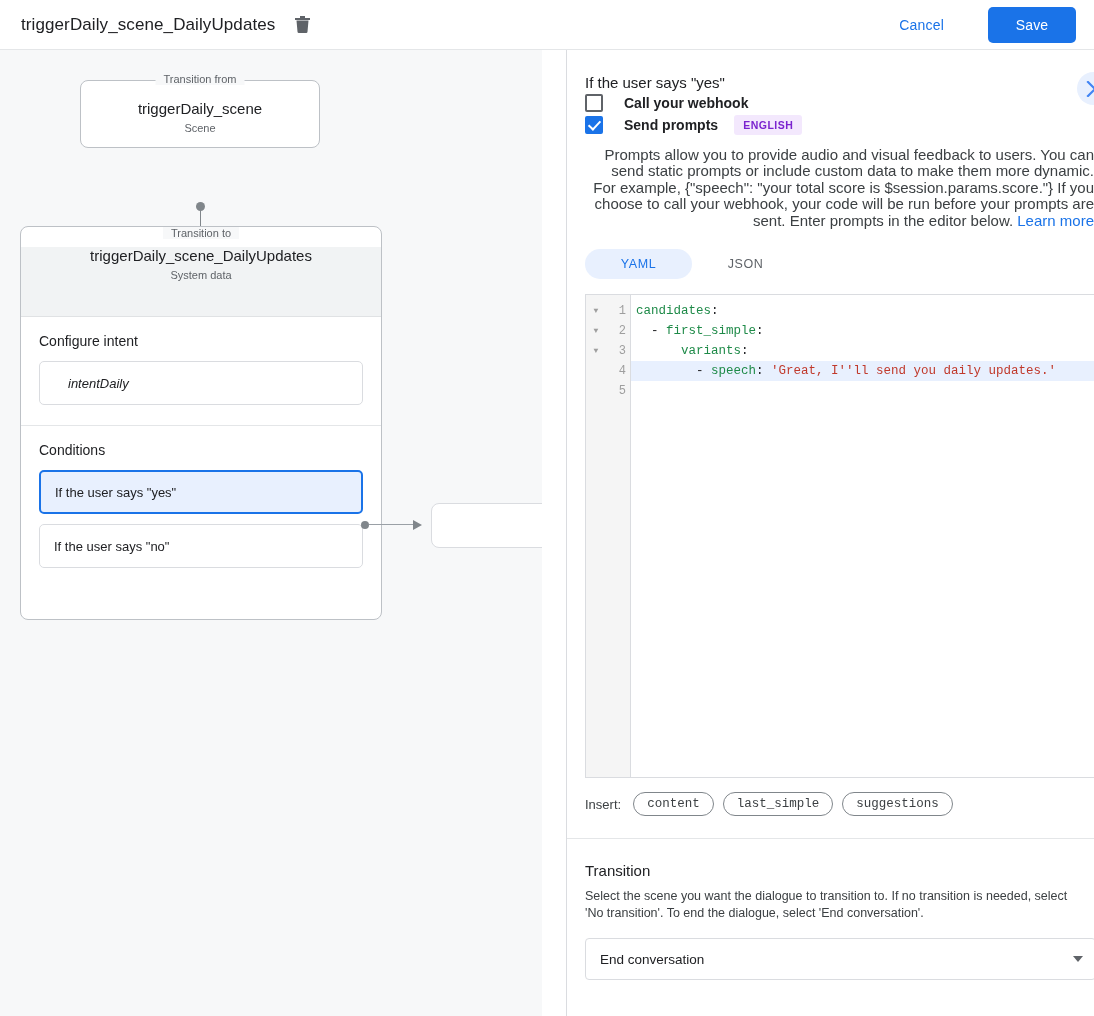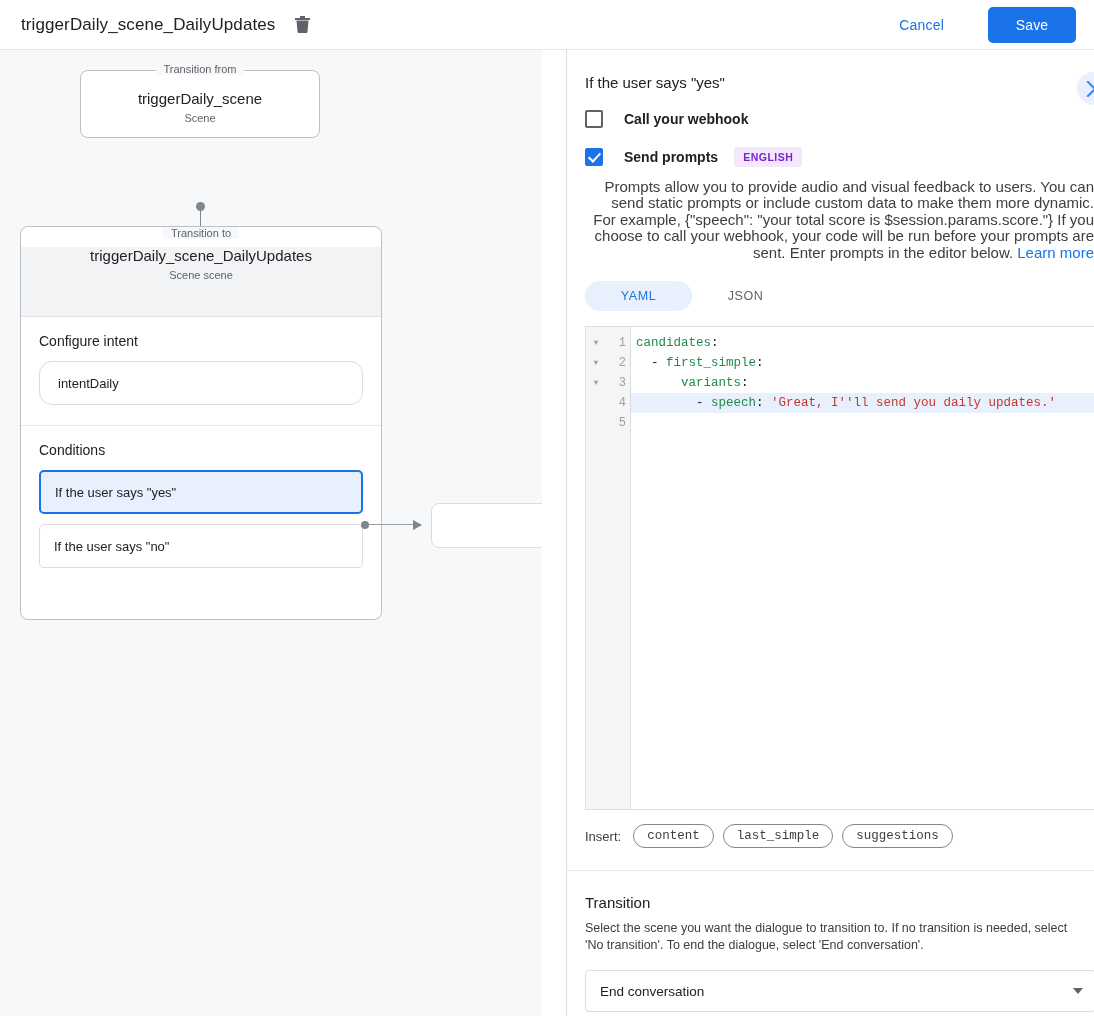--- a/index.html
+++ b/index.html
@@ -85,21 +85,21 @@
   .panel-divider {
     position: absolute;
     top: 50px; left: 566px;
     width: 1px; height: 966px;
     background: #dadce0;
   }
 
   
   .node-from {
     position: absolute;
-    left: 80px; top: 20px;
+    left: 80px; top: 30px;
     width: 240px; height: 68px;
     background: #ffffff;
     border: 1px solid #bdc1c6;
     border-radius: 8px;
   }
   .node-from-legend {
     position: absolute;
     top: -8px; left: 50%;
     transform: translateX(-50%);
     background: #f7f8f9;
@@ -174,27 +174,28 @@
   }
   .section + .section { border-top: 1px solid #e4e6e8; }
   .section-label {
     font-size: 14px;
     color: #202124;
     margin-bottom: 12px;
   }
   .intent-field {
     height: 44px;
     border: 1px solid #dadce0;
-    border-radius: 13px;
+    border-radius: 5px;
     background: #fff;
     display: flex; align-items: center;
-    padding: 0 18px;
+    padding: 0 28px;
     font-size: 13px;
     color: #202124;
     cursor: pointer;
+    font-style: italic;
   }
   .cond-item {
     position: relative;
     height: 44px;
     border: 1px solid #dadce0;
     border-radius: 5px;
     background: #fff;
     display: flex; align-items: center;
     padding: 0 14px;
     font-size: 13px;
@@ -264,21 +265,21 @@
     border: none;
     border-top-left-radius: 17px;
     border-bottom-left-radius: 17px;
     display: flex; align-items: center; justify-content: center;
     cursor: pointer;
     padding-right: 7px;
   }
 
   .checkrow {
     display: flex; align-items: center;
-    margin-top: 19px;
+    margin-top: 3px;
   }
   .cbox {
     width: 18px; height: 18px;
     border: 2px solid #5f6368;
     border-radius: 2px;
     background: #fff;
     cursor: pointer;
     flex: 0 0 auto;
   }
   .cbox.checked {
@@ -473,21 +474,21 @@
   </div>
 
   <div class="conn-dot"></div>
   <div class="conn-line"></div>
   <div class="conn-arrow"></div>
 
   <div class="node-to-legend">Transition to</div>
   <div class="node-to">
     <div class="node-to-header">
       <div class="node-title">triggerDaily_scene_DailyUpdates</div>
-      <div class="node-sub">Scene scene</div>
+      <div class="node-sub">System data</div>
     </div>
 
     <div class="section">
       <div class="section-label">Configure intent</div>
       <div class="intent-field">intentDaily</div>
     </div>
 
     <div class="section">
       <div class="section-label">Conditions</div>
       <div class="cond-item selected">If the user says "yes"</div>

